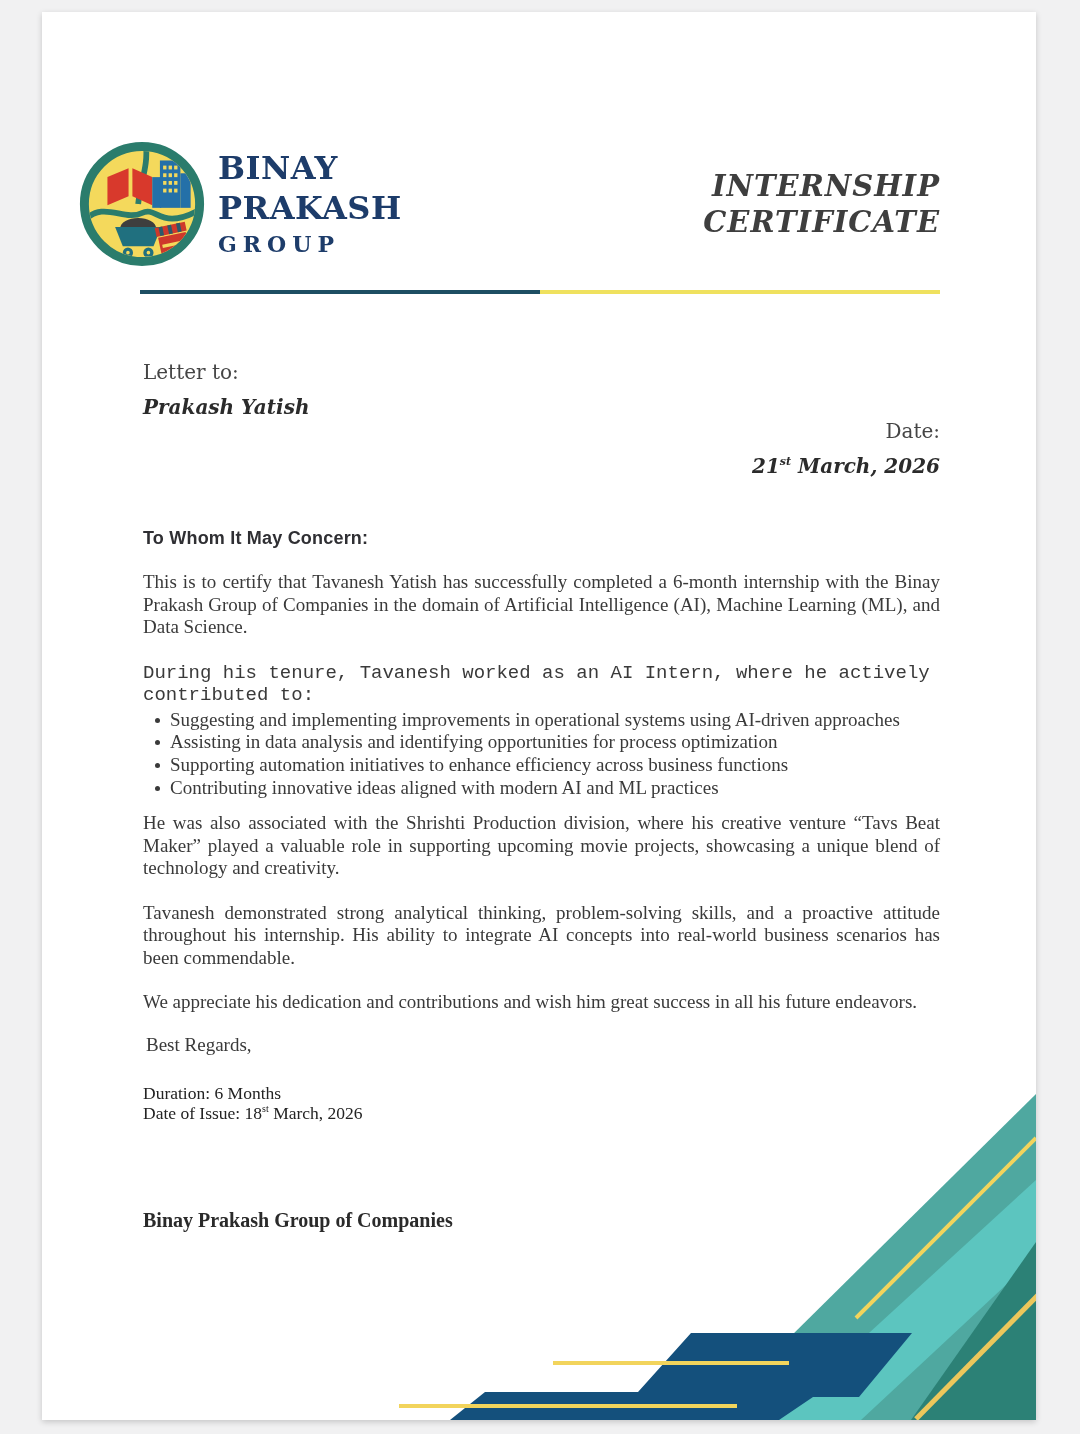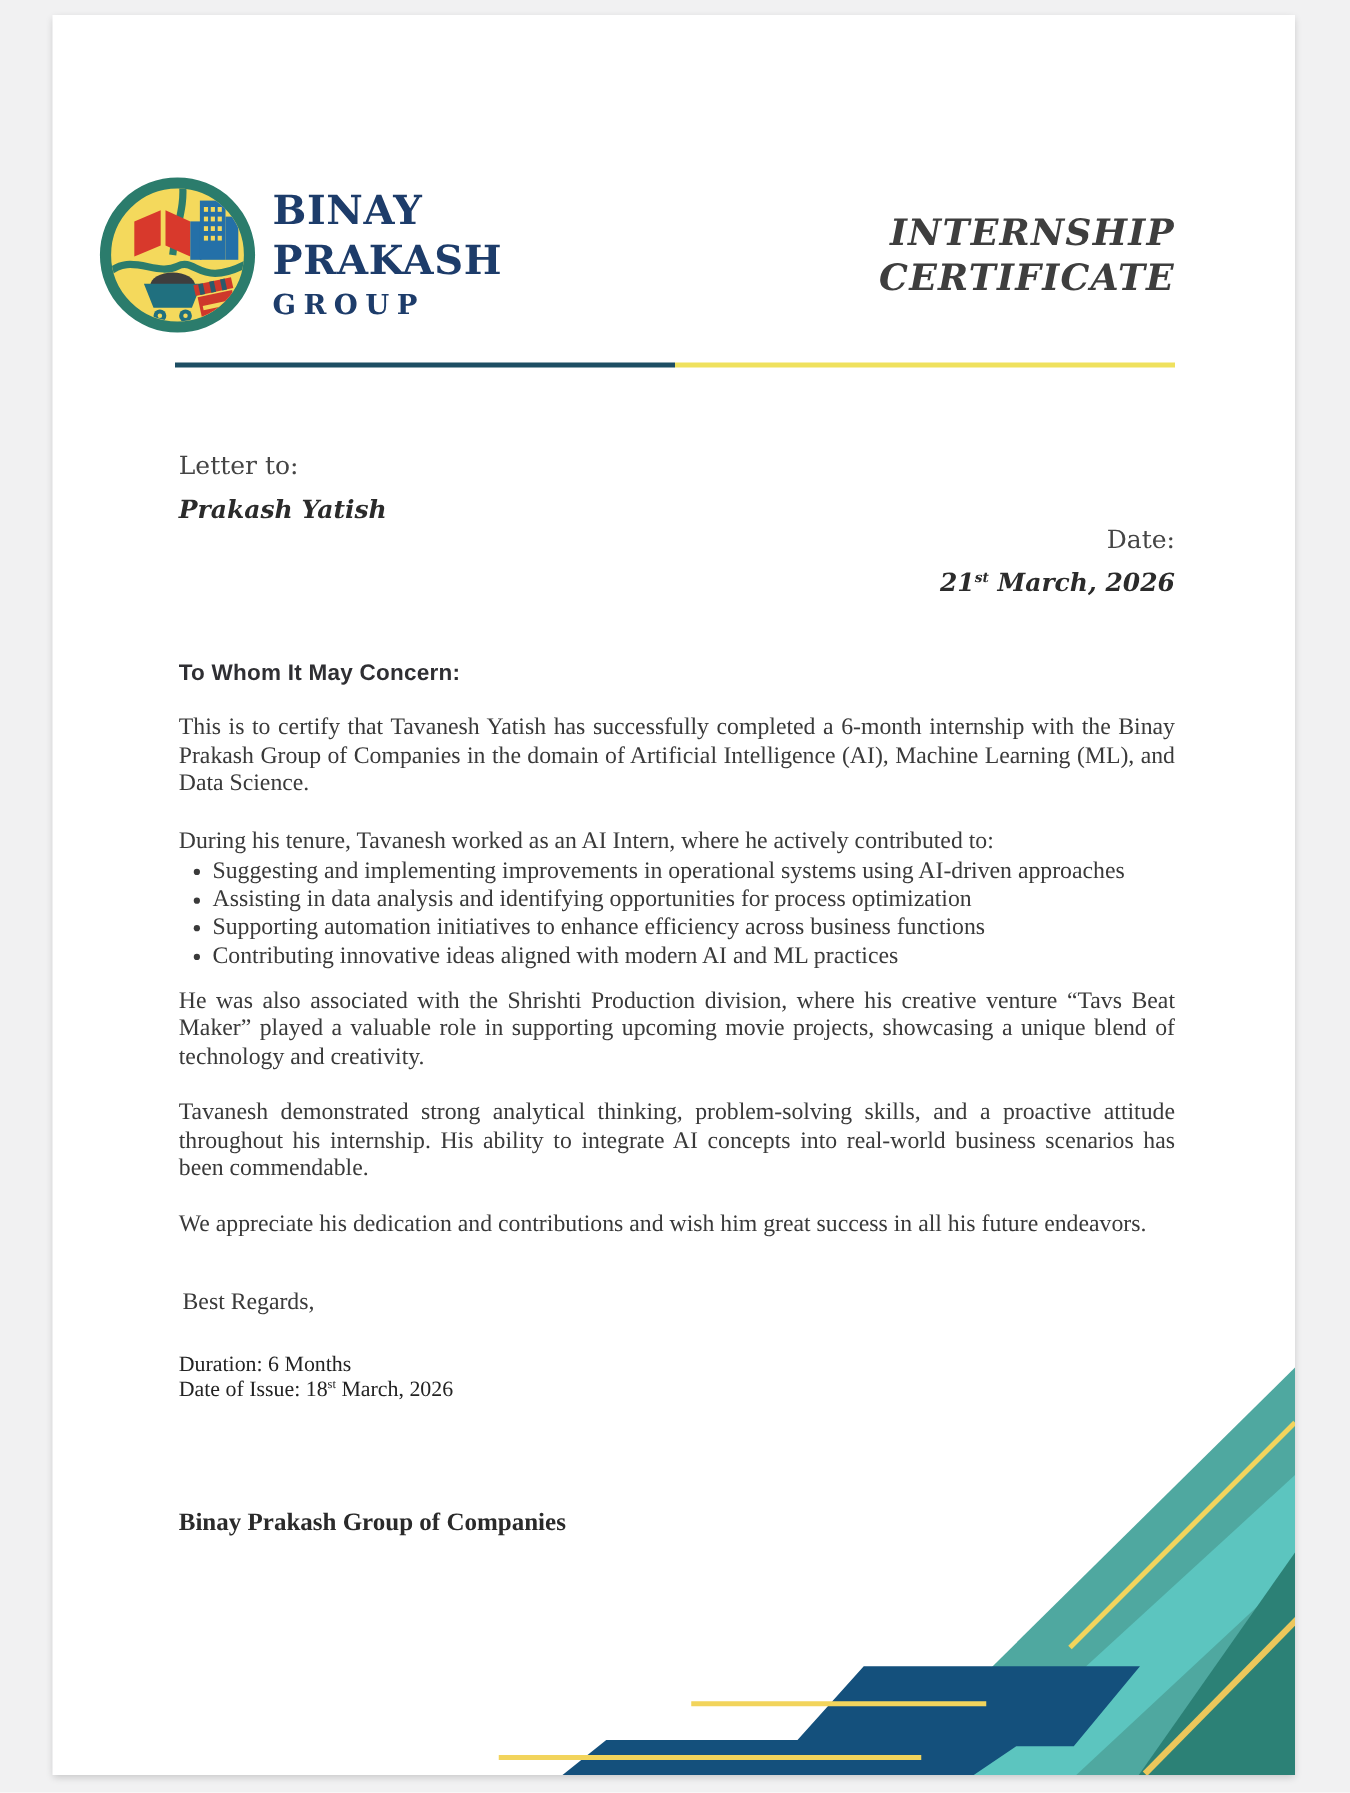--- a/index.html
+++ b/index.html
@@ -58,32 +58,32 @@
   .salutation {
     margin-top:50px;
     font-family:"Liberation Sans", sans-serif; font-weight:bold;
     font-size:18px; color:#2f2f33; letter-spacing:0.2px;
   }
 
   .para {
     font-size:19px; line-height:22.5px; color:#3a3a3a; margin-top:22px;
   }
   .justify { text-align:justify; }
-  .intro { margin-top:23px; }
+  .intro { margin-top:23px;font-family:Liberation Mono, monospace; }
 
   ul.bullets { list-style:none; margin-top:2px; }
   ul.bullets li {
     position:relative; padding-left:27px; font-size:19px; line-height:22.7px; color:#3a3a3a;
   }
   ul.bullets li .dot {
     position:absolute; left:12px; top:9px; width:5px; height:5px;
     border-radius:50%; background:#3a3a3a;
   }
 
-  .closing { margin-top:40px; padding-left:3px; }
+  .closing { margin-top:20px; padding-left:3px; }
 
   .issue-block {
     margin-top:27px; font-size:17.5px; line-height:20px; color:#232323;
   }
   .issue-block sup { font-size:10px; line-height:0; vertical-align:super; }
 
   .company {
     margin-top:86px; font-weight:bold; font-size:20px; color:#2a2a2a;
   }
 

